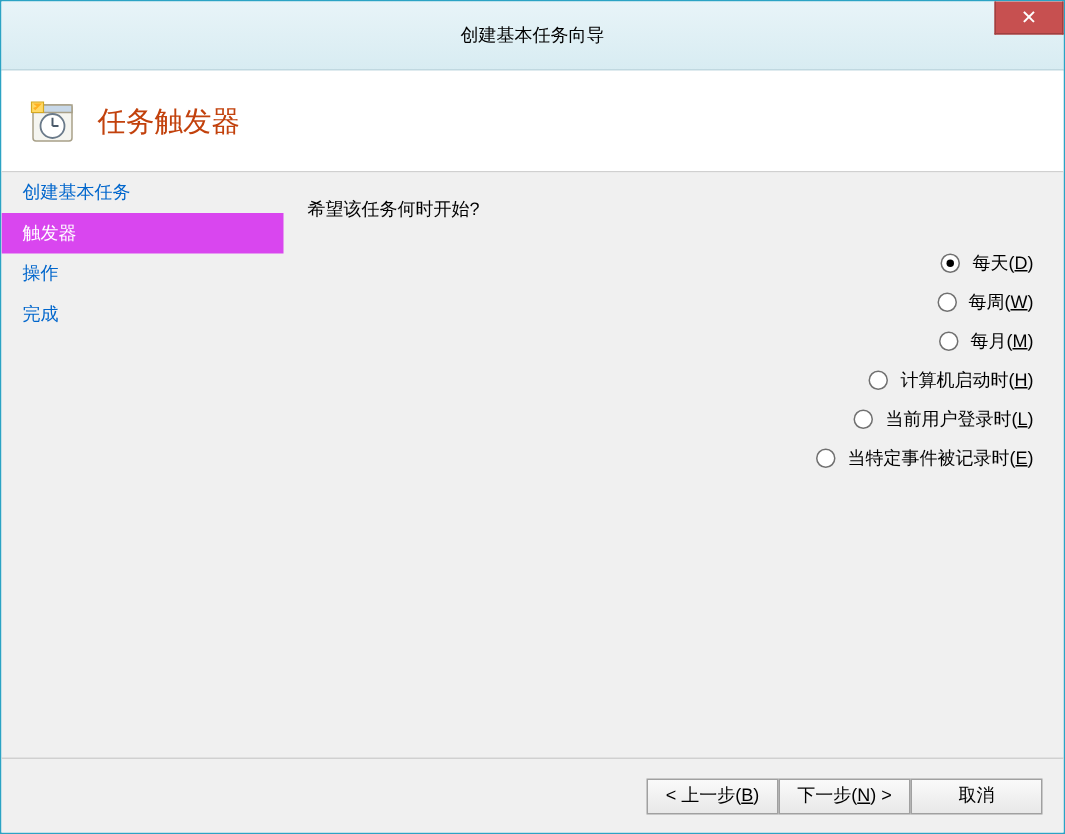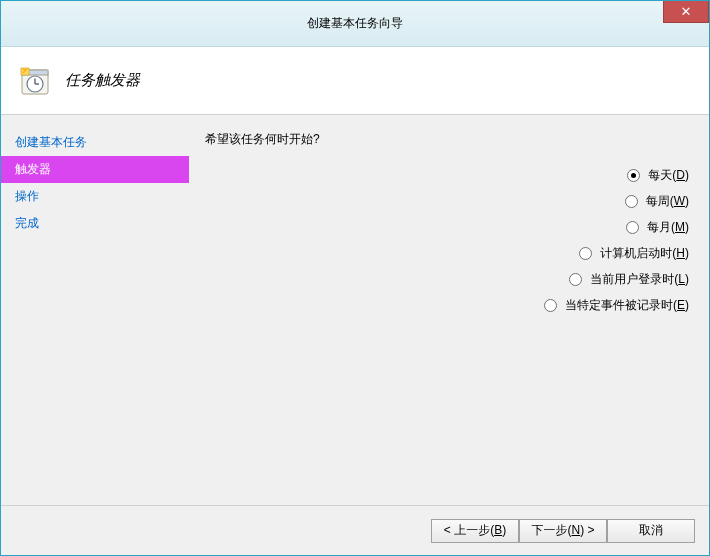--- a/index.html
+++ b/index.html
@@ -64,33 +64,31 @@
     .header-icon {
       width: 32px;
       height: 32px;
       position: relative;
     }
     .header-icon svg {
       width: 32px;
       height: 32px;
     }
     .header-title {
-      font-size: 15px;
-      color: #000000;
-      font-style: italic;
+      font-size: 19px;
+      color: #c2410c;
     }
     .content {
       flex: 1;
       background: #f0f0f0;
       display: flex;
       overflow: hidden;
     }
     .sidebar {
       width: 188px;
-      padding-top: 14px;
     }
     .sidebar-item {
       padding: 5px 0 5px 14px;
       font-size: 12px;
       color: #0066cc;
       cursor: pointer;
     }
     .sidebar-item.active {
       background: #d946ef;
       color: #fff;

